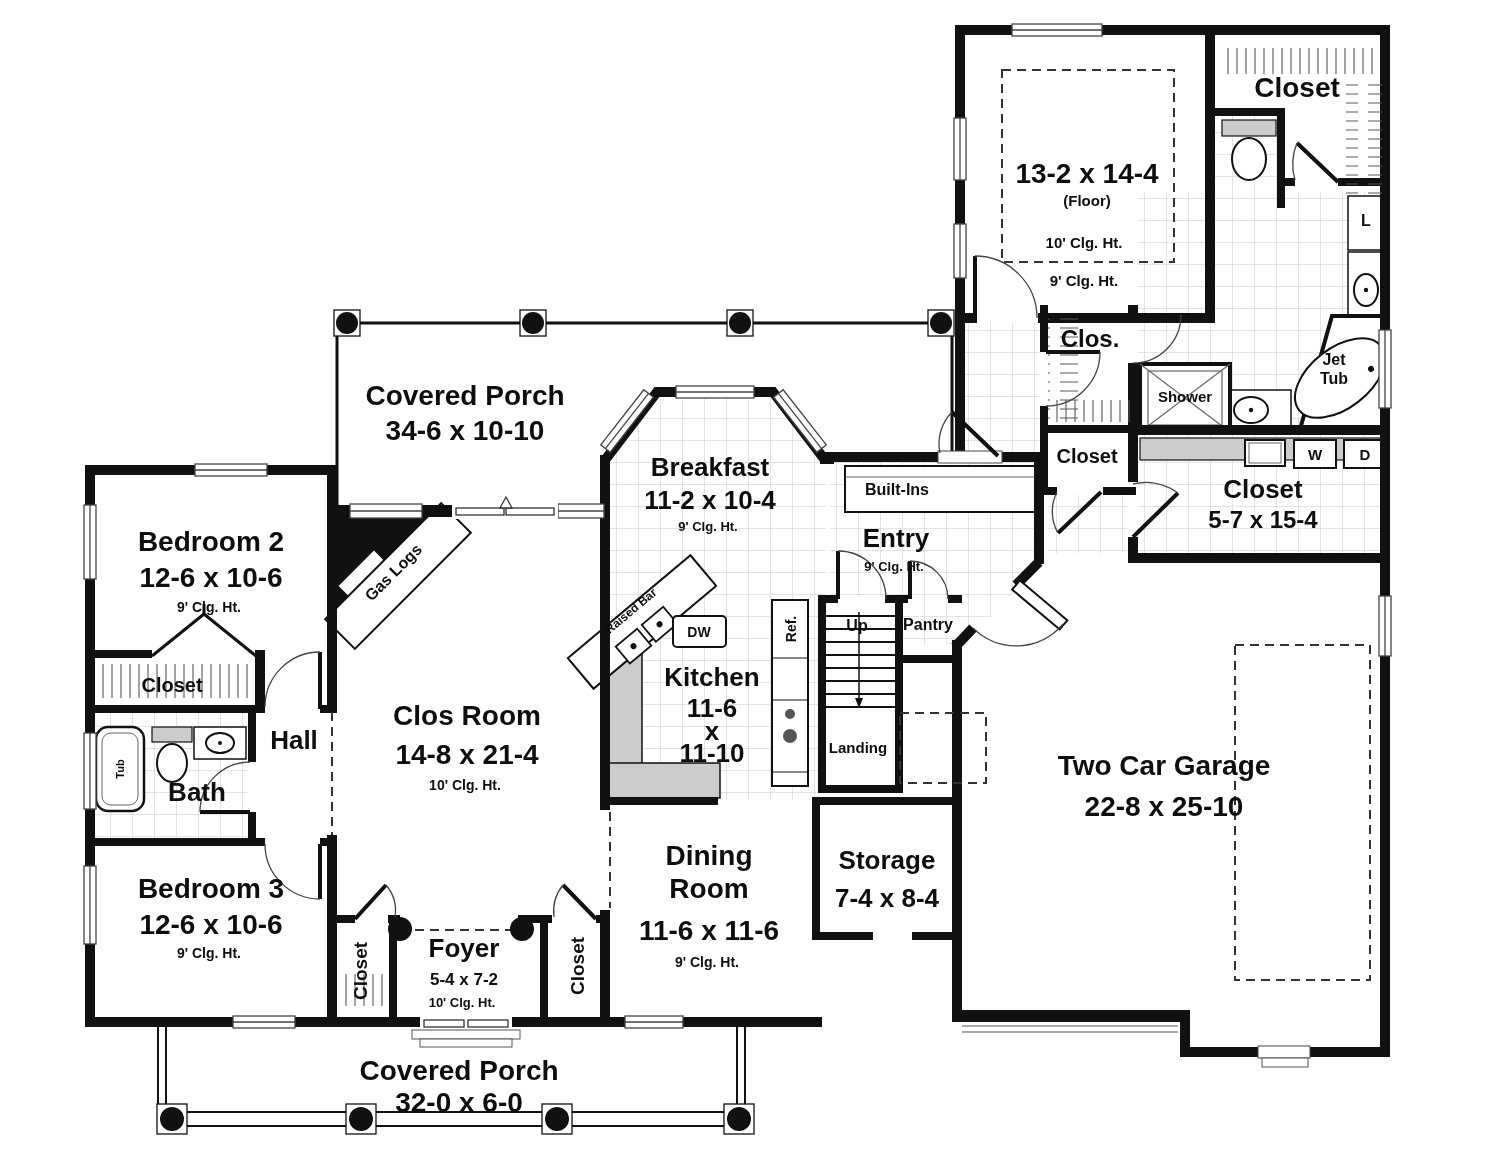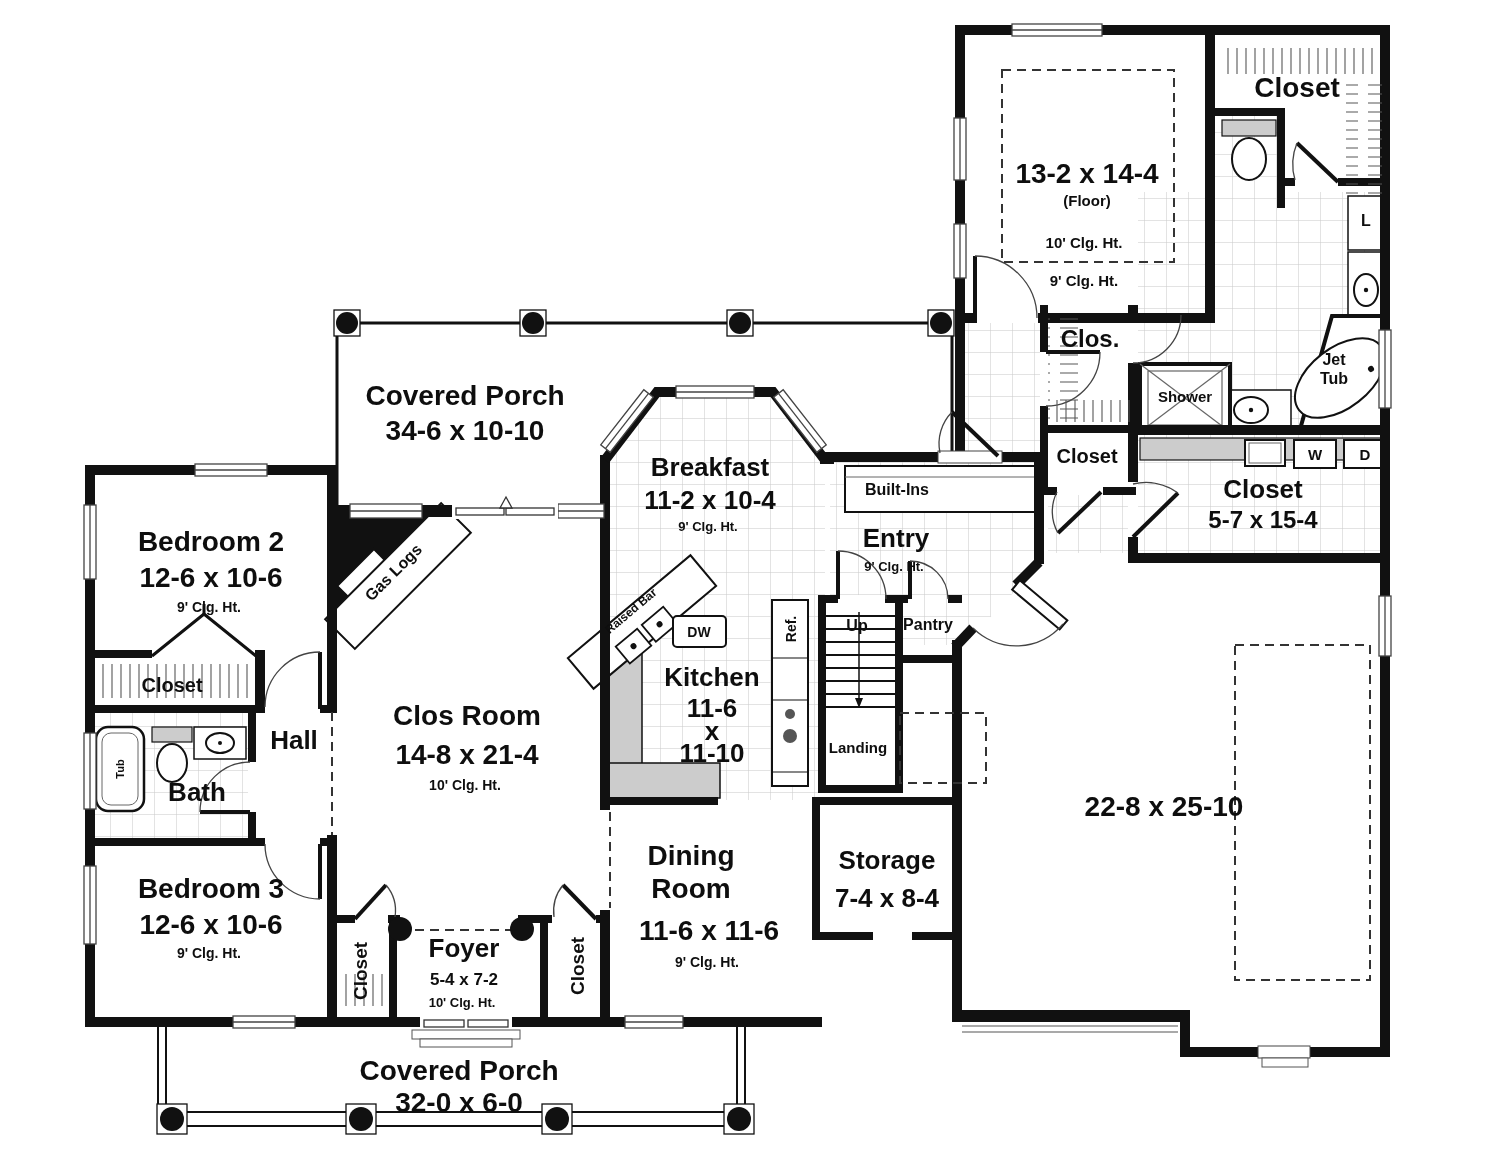--- a/index.html
+++ b/index.html
@@ -495,25 +495,26 @@
 <div class="lbl s28" style="left:211px;top:889px">Bedroom 3</div>
 <div class="lbl s28" style="left:211px;top:925px">12-6 x 10-6</div>
 <div class="lbl s14" style="left:209px;top:953px">9' Clg. Ht.</div>
 
 <div class="lbl vert s19" style="left:361px;top:971px">Closet</div>
 <div class="lbl vert s19" style="left:578px;top:966px">Closet</div>
 <div class="lbl s26" style="left:464px;top:948px">Foyer</div>
 <div class="lbl s23" style="left:464px;top:980px">5-4 x 7-2</div>
 <div class="lbl s13" style="left:462px;top:1003px">10' Clg. Ht.</div>
 
-<div class="lbl s28 w" style="left:691px;top:872px;width:160px">Dining Room</div>
+<div class="lbl s28 w" style="left:709px;top:872px;width:160px">Dining Room</div>
 <div class="lbl s28" style="left:709px;top:931px">11-6 x 11-6</div>
 <div class="lbl s14" style="left:707px;top:962px">9' Clg. Ht.</div>
 
 <div class="lbl s26" style="left:887px;top:860px">Storage</div>
 <div class="lbl s26" style="left:887px;top:898px">7-4 x 8-4</div>
 
+<div class="lbl s28" style="left:1164px;top:766px">Two Car Garage</div>
 <div class="lbl s28" style="left:1164px;top:807px">22-8 x 25-10</div>
 
 <div class="lbl s28" style="left:459px;top:1071px">Covered Porch</div>
 <div class="lbl s28" style="left:459px;top:1103px">32-0 x 6-0</div>
 
 </div>
 
 </body></html>

